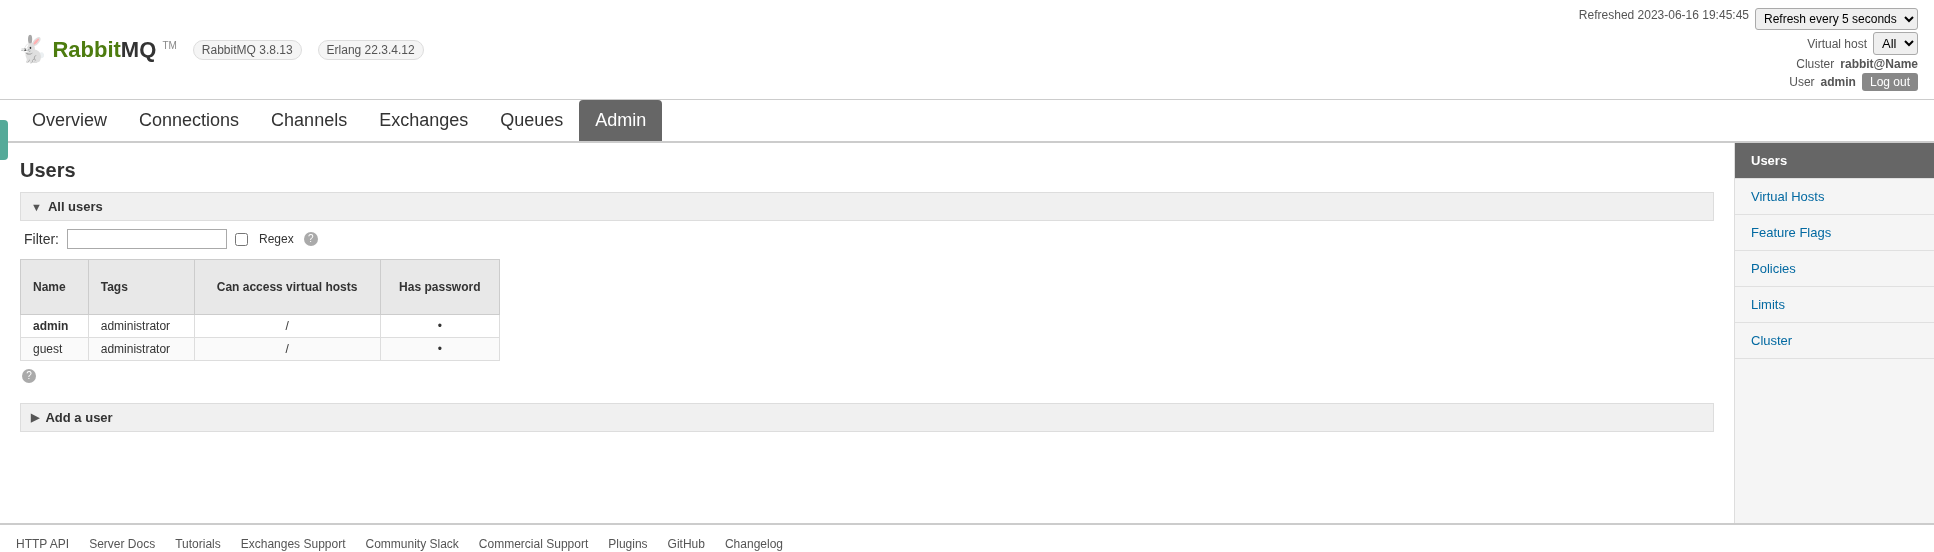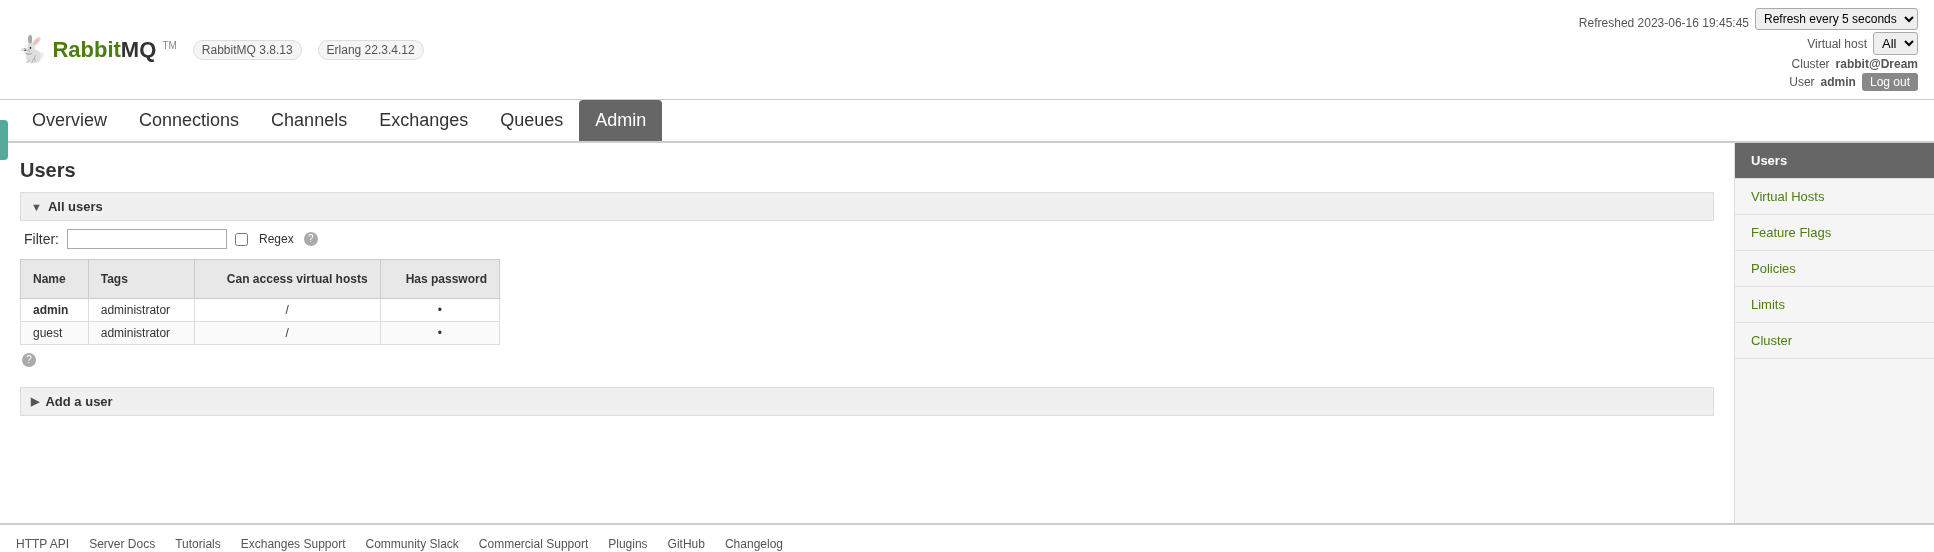--- a/index.html
+++ b/index.html
@@ -5,38 +5,38 @@
     * { box-sizing: border-box; margin: 0; padding: 0; }
     body { font-family: Arial, Helvetica, sans-serif; font-size: 13px; color: #333; background: #fff; }
 
     
     #header { display: flex; align-items: center; padding: 8px 16px; border-bottom: 1px solid #ccc; background: #fff; }
     #logo-area { display: flex; align-items: center; gap: 16px; }
     .version-info { font-size: 12px; color: #555; display: flex; gap: 16px; }
     .version-info span { padding: 2px 8px; background: #f5f5f5; border: 1px solid #ddd; border-radius: 10px; }
 
     #header-right { margin-left: auto; text-align: right; font-size: 12px; color: #555; }
-    #header-right .refresh-line { display: flex; align-items: flex-end; justify-content: flex-end; gap: 6px; margin-bottom: 2px; }
+    #header-right .refresh-line { display: flex; align-items: flex-start; justify-content: flex-end; gap: 6px; margin-bottom: 2px; }
     #header-right select { font-size: 12px; padding: 2px 4px; border: 1px solid #aaa; border-radius: 3px; }
     #header-right .vhost-line { display: flex; align-items: center; justify-content: flex-end; gap: 6px; margin-bottom: 2px; }
     #header-right .vhost-line select { font-size: 13px; padding: 2px 4px; }
     .logout-btn { background: #888; color: #fff; border: none; padding: 2px 8px; border-radius: 3px; cursor: pointer; font-size: 12px; }
 
     
     #nav { display: flex; align-items: center; background: #fff; border-bottom: 2px solid #ccc; padding: 0 16px; }
     .nav-item { padding: 10px 16px; cursor: pointer; font-size: 18px; color: #333; text-decoration: none; display: inline-block; }
     .nav-item.active { background: #666; color: #fff; border-radius: 4px 4px 0 0; }
 
     
     #main { display: flex; min-height: 380px; }
     #content { flex: 1; padding: 16px 20px; }
     #sidebar { width: 200px; background: #f5f5f5; border-left: 1px solid #ddd; padding: 0; }
 
     
-    .sidebar-item { padding: 10px 16px; font-size: 13px; cursor: pointer; border-bottom: 1px solid #e0e0e0; color: #4d7c0f; }
+    .sidebar-item { padding: 10px 16px; font-size: 13px; cursor: pointer; border-bottom: 1px solid #e0e0e0; color: #0369a1; }
     .sidebar-item.active { background: #666; color: #fff; font-weight: bold; }
 
     
     h1 { font-size: 20px; font-weight: bold; margin-bottom: 10px; color: #333; }
 
     
     .section-header { display: flex; align-items: center; background: #f0f0f0; border: 1px solid #ddd; padding: 6px 10px; margin-bottom: 8px; cursor: pointer; }
     .section-header .arrow { margin-right: 6px; font-size: 11px; color: #555; }
     .section-header span { font-size: 13px; font-weight: bold; color: #333; }
 
@@ -47,22 +47,22 @@
     .filter-row input[type="checkbox"] { margin-right: 3px; }
     .filter-row .regex-label { font-size: 12px; }
     .help-icon { display: inline-block; width: 14px; height: 14px; background: #aaa; color: #fff; border-radius: 50%; text-align: center; font-size: 10px; line-height: 14px; cursor: pointer; margin-left: 2px; }
 
     
     .pagination-info { text-align: right; font-size: 12px; color: #555; margin-bottom: 8px; }
     .pagination-info input { width: 50px; border: 1px solid #aaa; padding: 1px 4px; font-size: 12px; text-align: center; }
 
     
     table { border-collapse: collapse; font-size: 12px; min-width: 480px; }
-    table th { background: #e8e8e8; border: 1px solid #ccc; padding: 12px 12px; text-align: left; font-weight: bold; font-size: 12px; }
-    table th.center { text-align: right; }
+    table th { background: #e8e8e8; border: 1px solid #ccc; padding: 20px 12px; text-align: left; font-weight: bold; font-size: 12px; }
+    table th.center { text-align: center; }
     table td { border: 1px solid #ddd; padding: 4px 12px; font-size: 12px; }
     table td.center { text-align: center; }
     table tr:nth-child(even) { background: #fafafa; }
     table tr:first-child td { background: #fff; }
     .bold { font-weight: bold; }
 
     
     .add-section { margin-top: 20px; }
     .add-section-header { display: flex; align-items: center; background: #f0f0f0; border: 1px solid #ddd; padding: 6px 10px; cursor: pointer; }
     .add-section-header .arrow { margin-right: 6px; font-size: 11px; color: #555; }
@@ -113,21 +113,21 @@
         </select>
       </div>
       <div class="vhost-line">
         <span>Virtual host</span>
         <select>
           <option>All</option>
         </select>
       </div>
       <div style="display:flex;align-items:center;justify-content:flex-end;gap:6px;margin-bottom:2px;">
         <span>Cluster</span>
-        <span style="font-weight:bold;">rabbit@Dream</span>
+        <span style="font-weight:bold;">rabbit@Name</span>
       </div>
       <div style="display:flex;align-items:center;justify-content:flex-end;gap:6px;">
         <span>User</span>
         <span style="font-weight:bold;">admin</span>
         <button class="logout-btn">Log out</button>
       </div>
     </div>
   </div>
 
   <nav id="nav">

